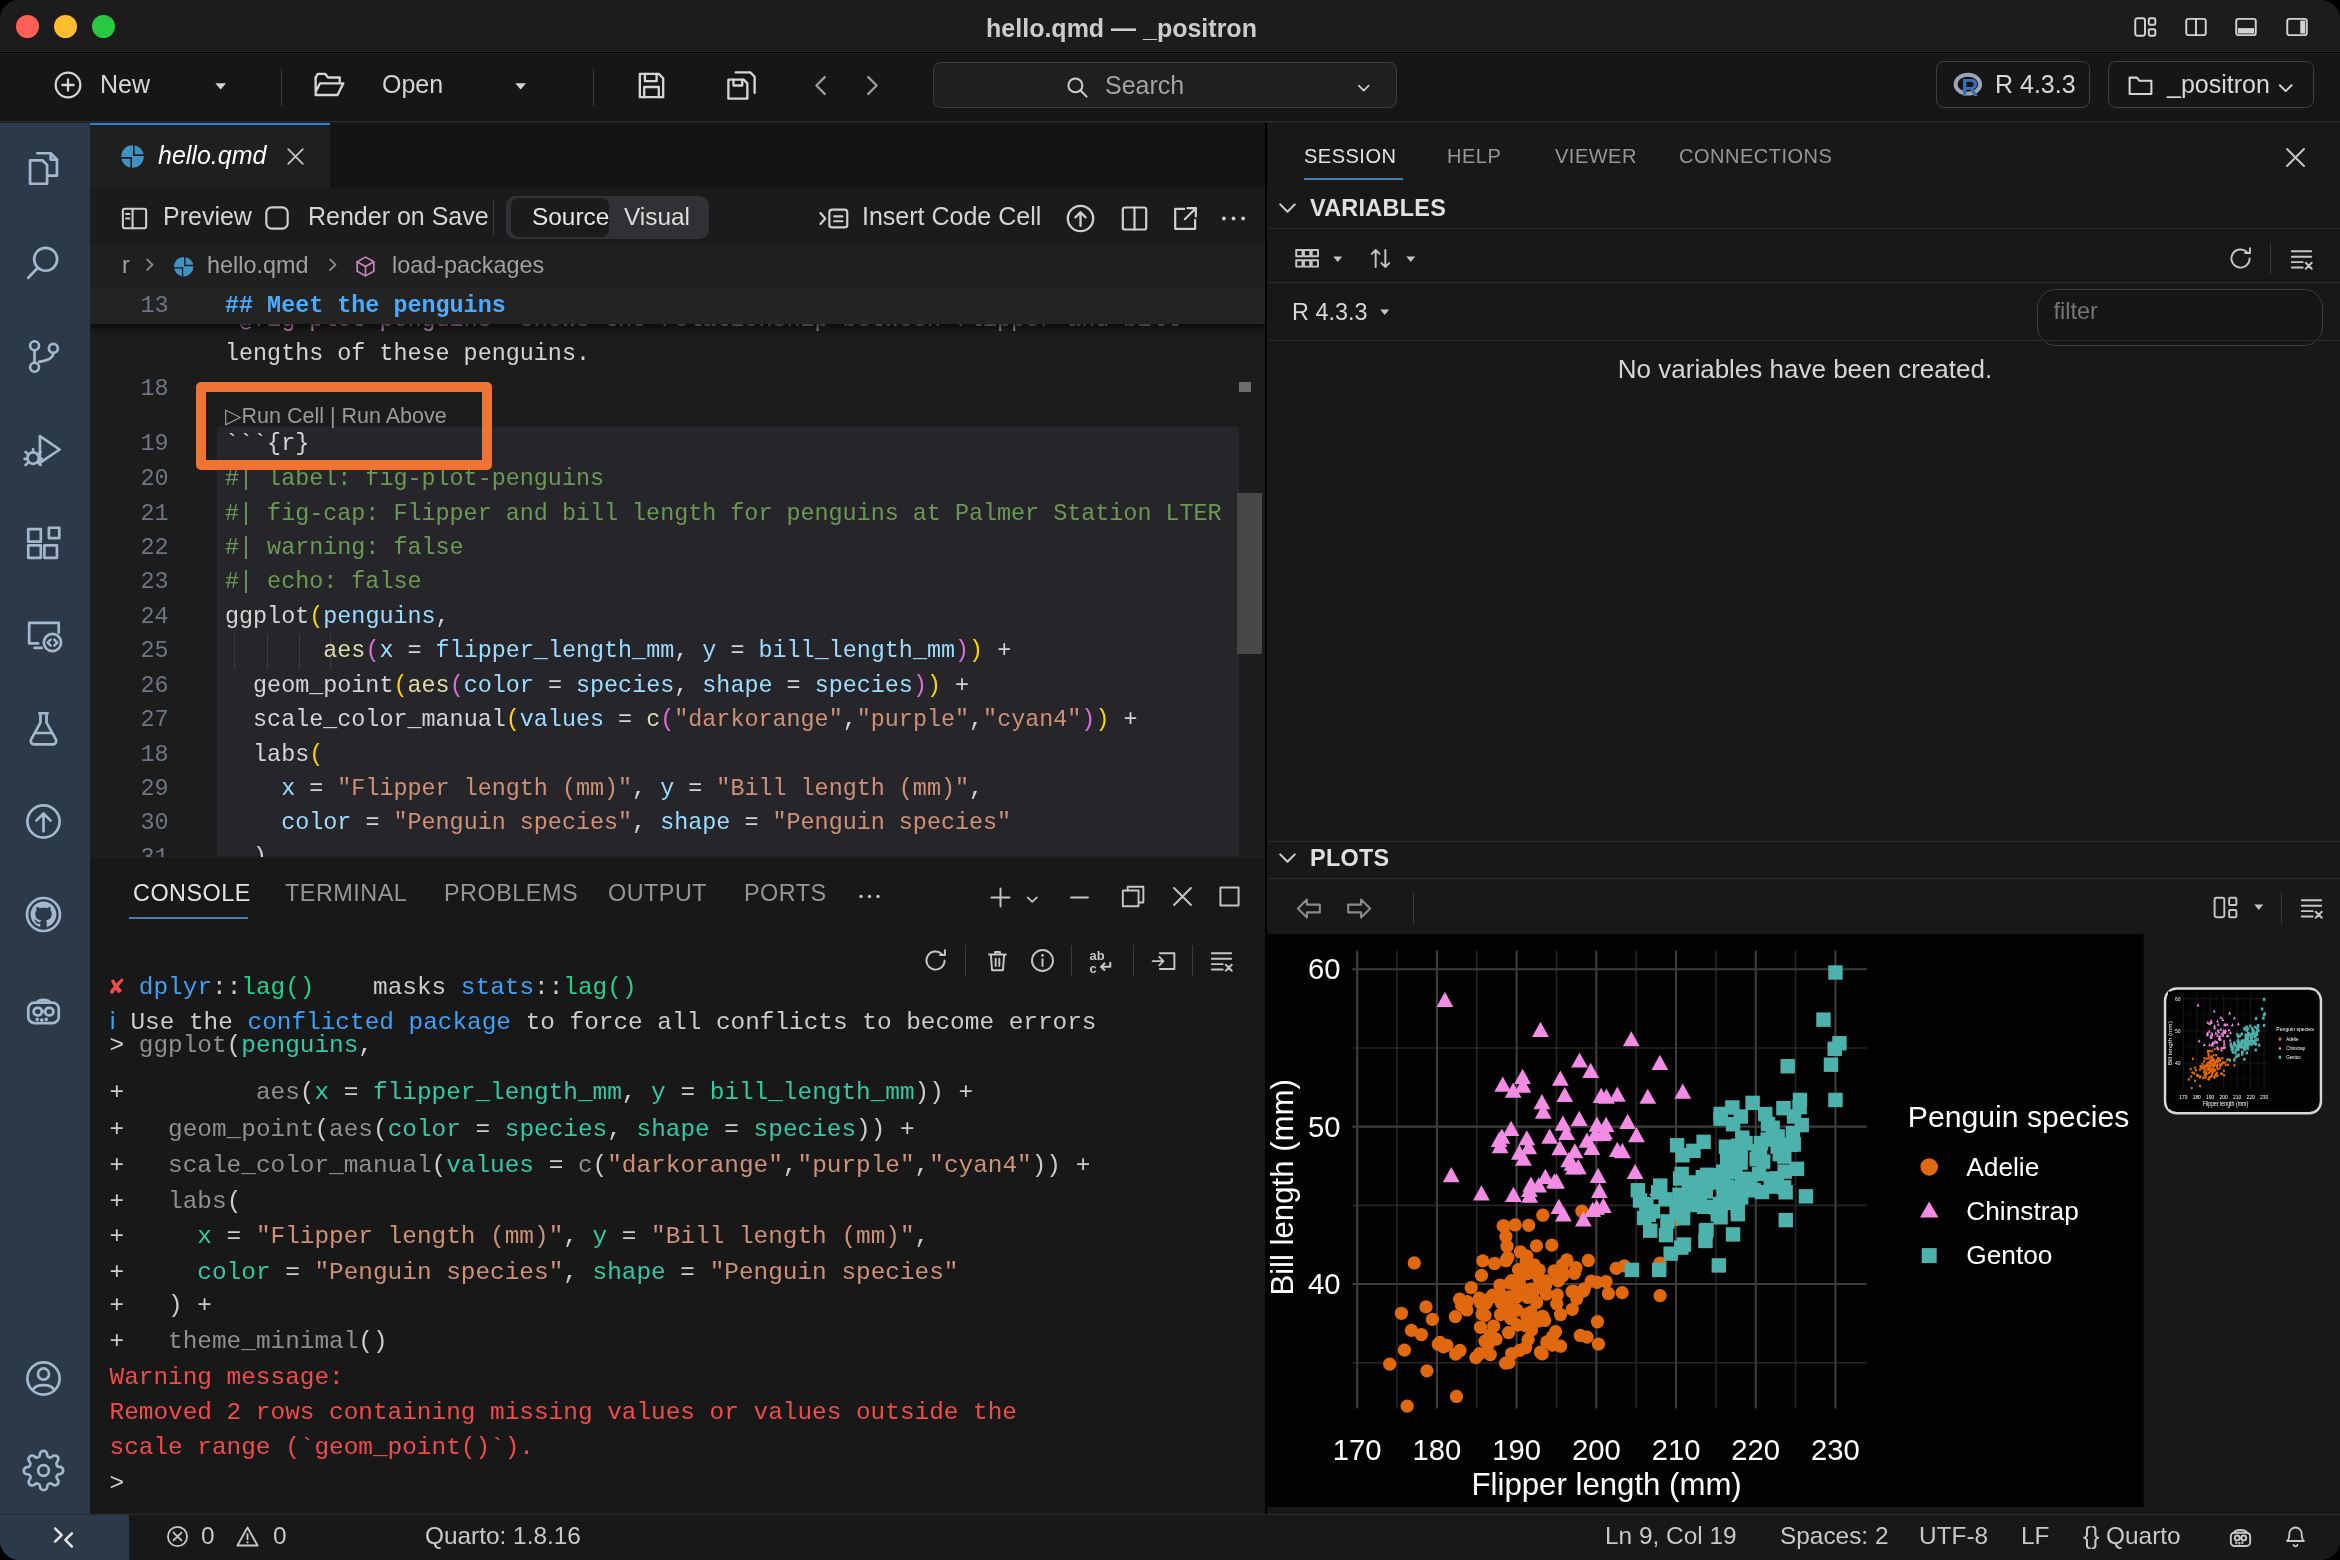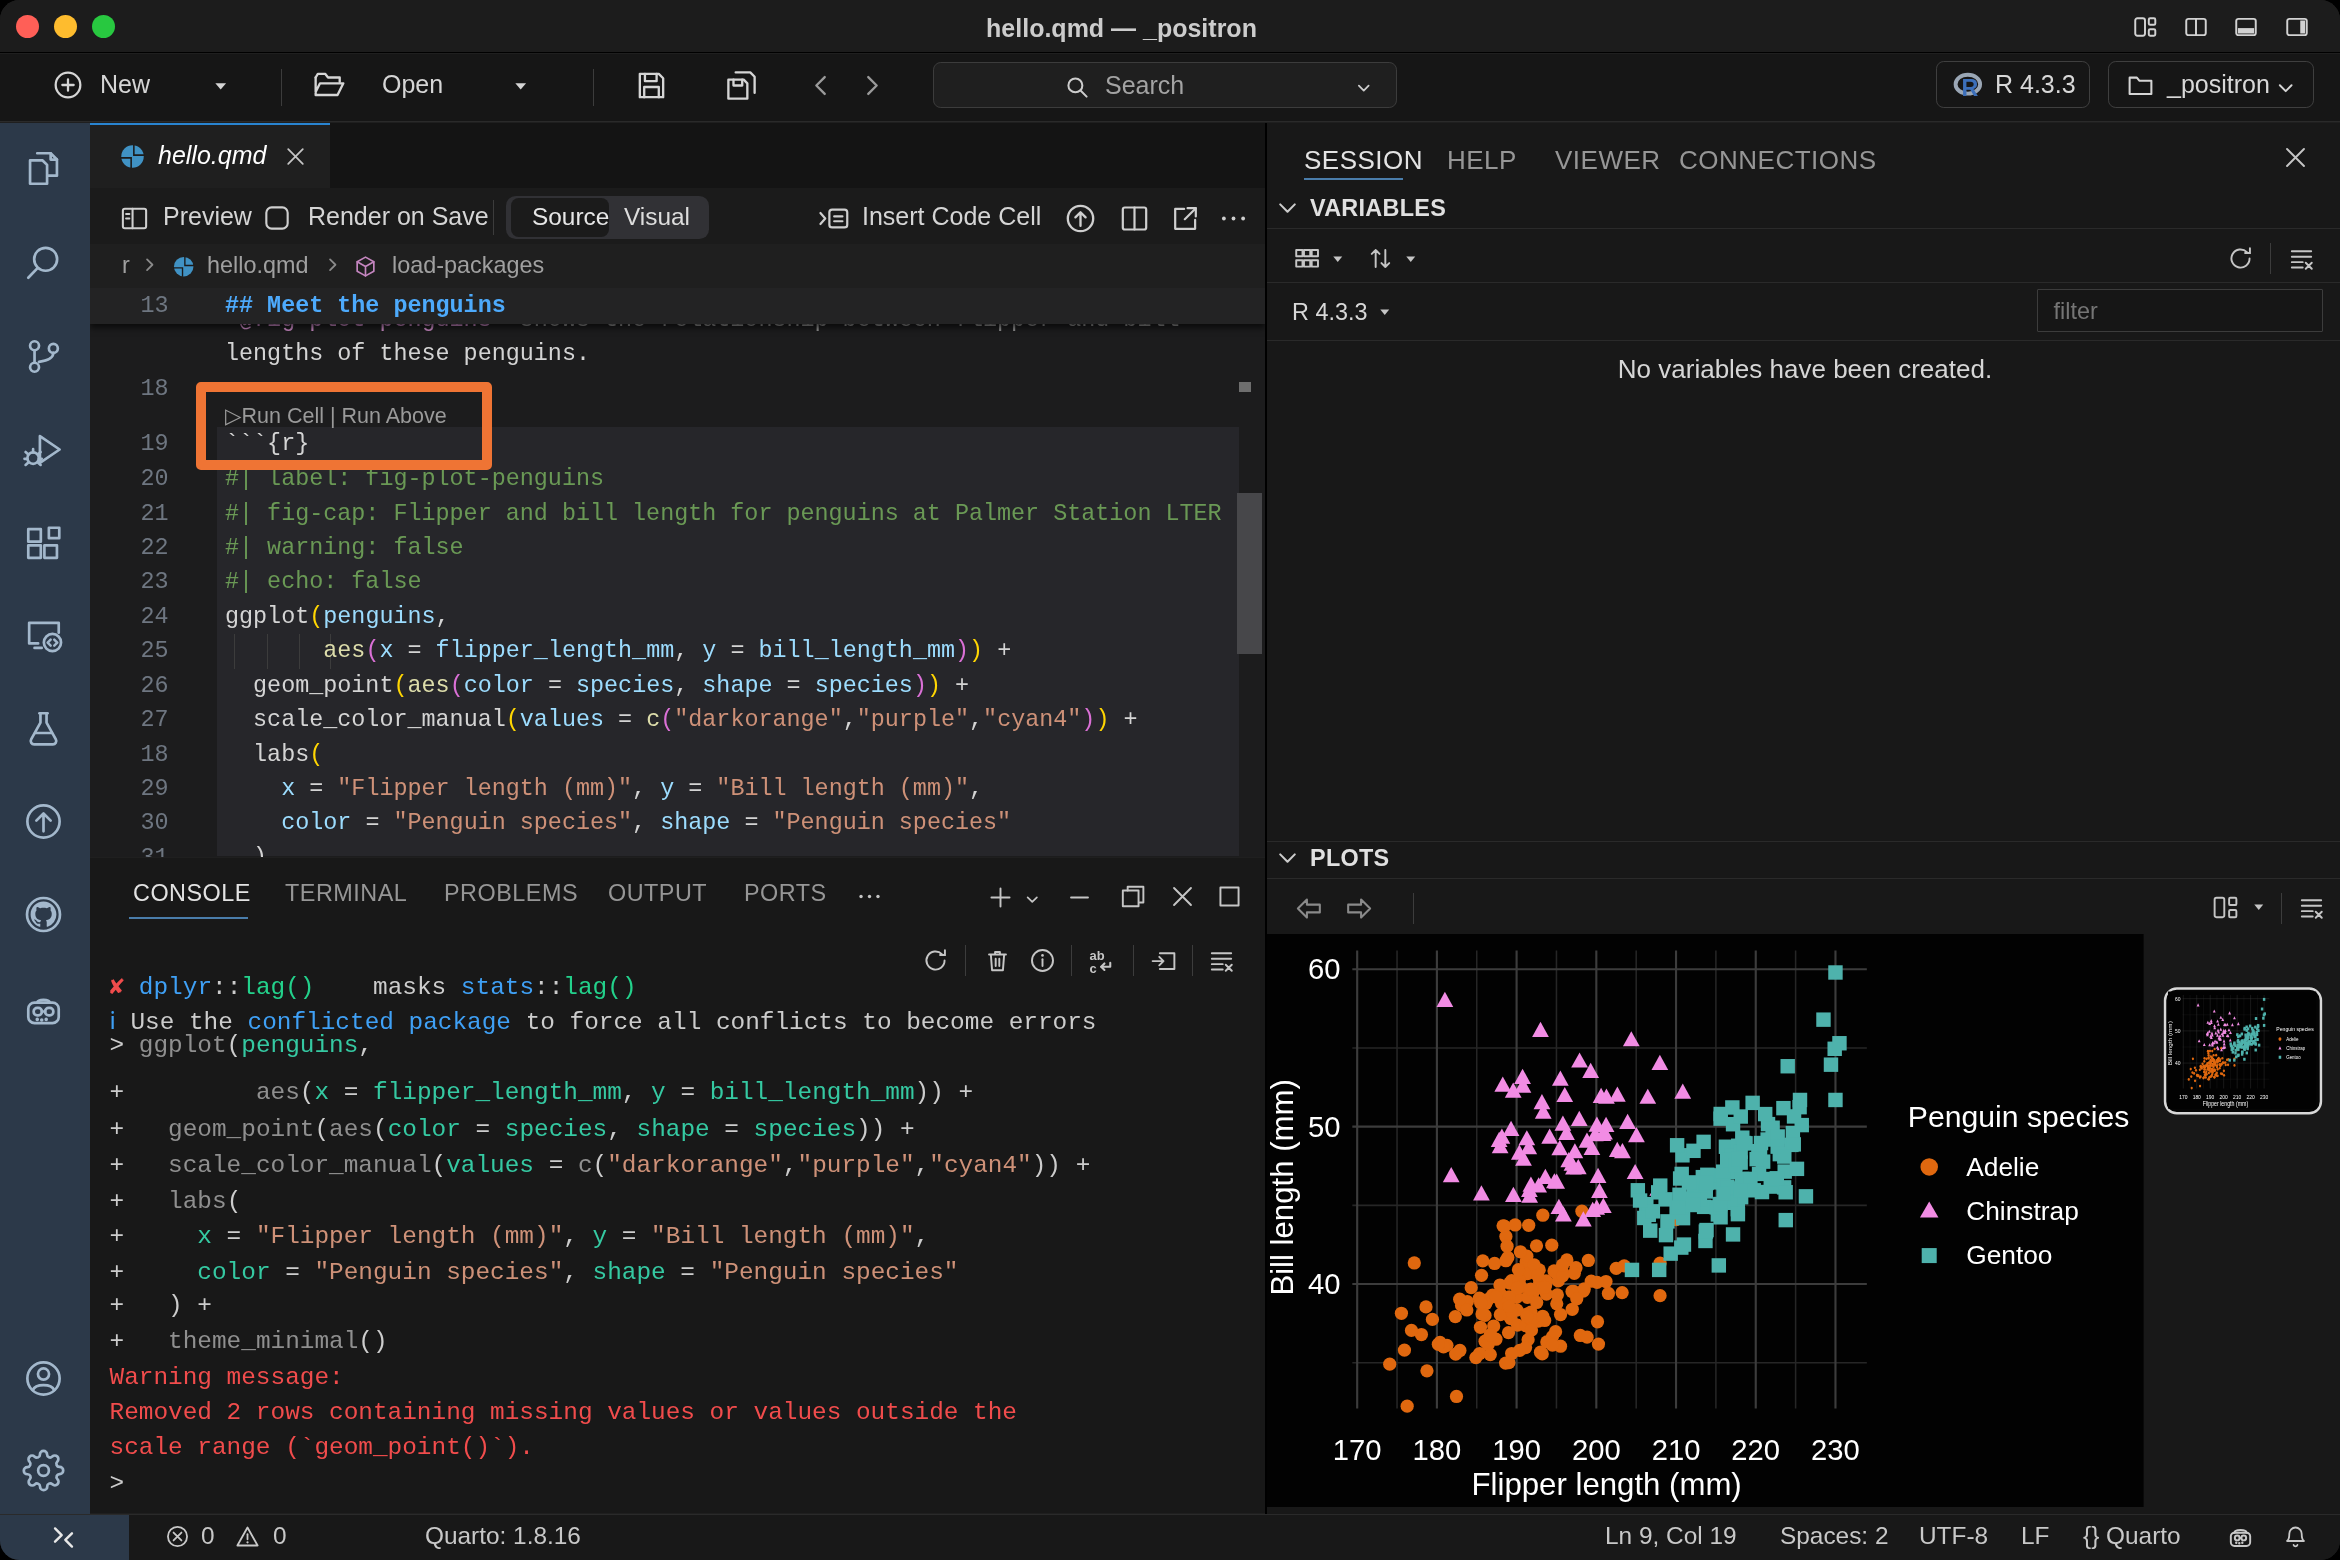--- a/index.html
+++ b/index.html
@@ -30,23 +30,23 @@
 .cmt{color:#6a9955}.kwb{color:#4daafc;font-weight:700}.vbl{color:#9cdcfe}.str{color:#ce9178}
 .fnw{color:#d4d4d4}.fny{color:#dcdcaa}.p1{color:#ffd602}.p2{color:#da70d6}.wht{color:#d4d4d4}.gry2{color:#8d8d8d}
 
 #panel{left:90px;top:858px;width:1207px;height:655px;background:#181818}
 .ptab{font-size:23.4px;letter-spacing:0.5px;top:21.5px}
 .vsep{width:1px;height:31px;background:#3c3c3c}
 .conline{font-family:"Liberation Mono",monospace;font-size:24.4px;height:35px;line-height:35px;white-space:pre;left:19.5px}
 .ct{color:#cccccc}.cf{color:#8f8f8f}.cv{color:#35c9a2}.cstr{color:#ce9178}.cred{color:#f14c4c}.cblu{color:#3fa0f5}
 
 #rpanel{left:1265px;top:123px;width:1076px;height:1391px;background:#181818;border-left:2px solid #000}
-.rtab{font-size:26px;letter-spacing:0.5px}
+.rtab{font-size:20px;letter-spacing:0.5px}
 hr.rl{border:none;border-top:1px solid #2a2a2a;position:absolute;width:100%}
-#filter{left:770px;top:166px;width:286px;height:43px;border:1px solid #3c3c3c;border-radius:1px;background:#161616;color:#757575;font-size:23.4px;line-height:43px;padding-left:15.6px}
+#filter{left:770px;top:166px;width:286px;height:57px;border:1px solid #3c3c3c;border-radius:19px;background:#161616;color:#757575;font-size:23.4px;line-height:43px;padding-left:15.6px}
 
 #statusbar{left:0;top:1514px;width:2341px;height:47px;background:#181818;border-top:1px solid #2a2a2a}
 .st{color:#c8c8c8;font-size:24.4px;top:8.8px}
 </style></head><body>
 <div id="win">
     <div class="abs" id="titlebar"></div>
     <div class="abs tl" style="left:15.6px;background:#ff5f57"></div>
     <div class="abs tl" style="left:54px;background:#febc2e"></div>
     <div class="abs tl" style="left:92px;background:#28c840"></div>
     <div class="abs" id="wtitle">hello.qmd — _positron</div>

